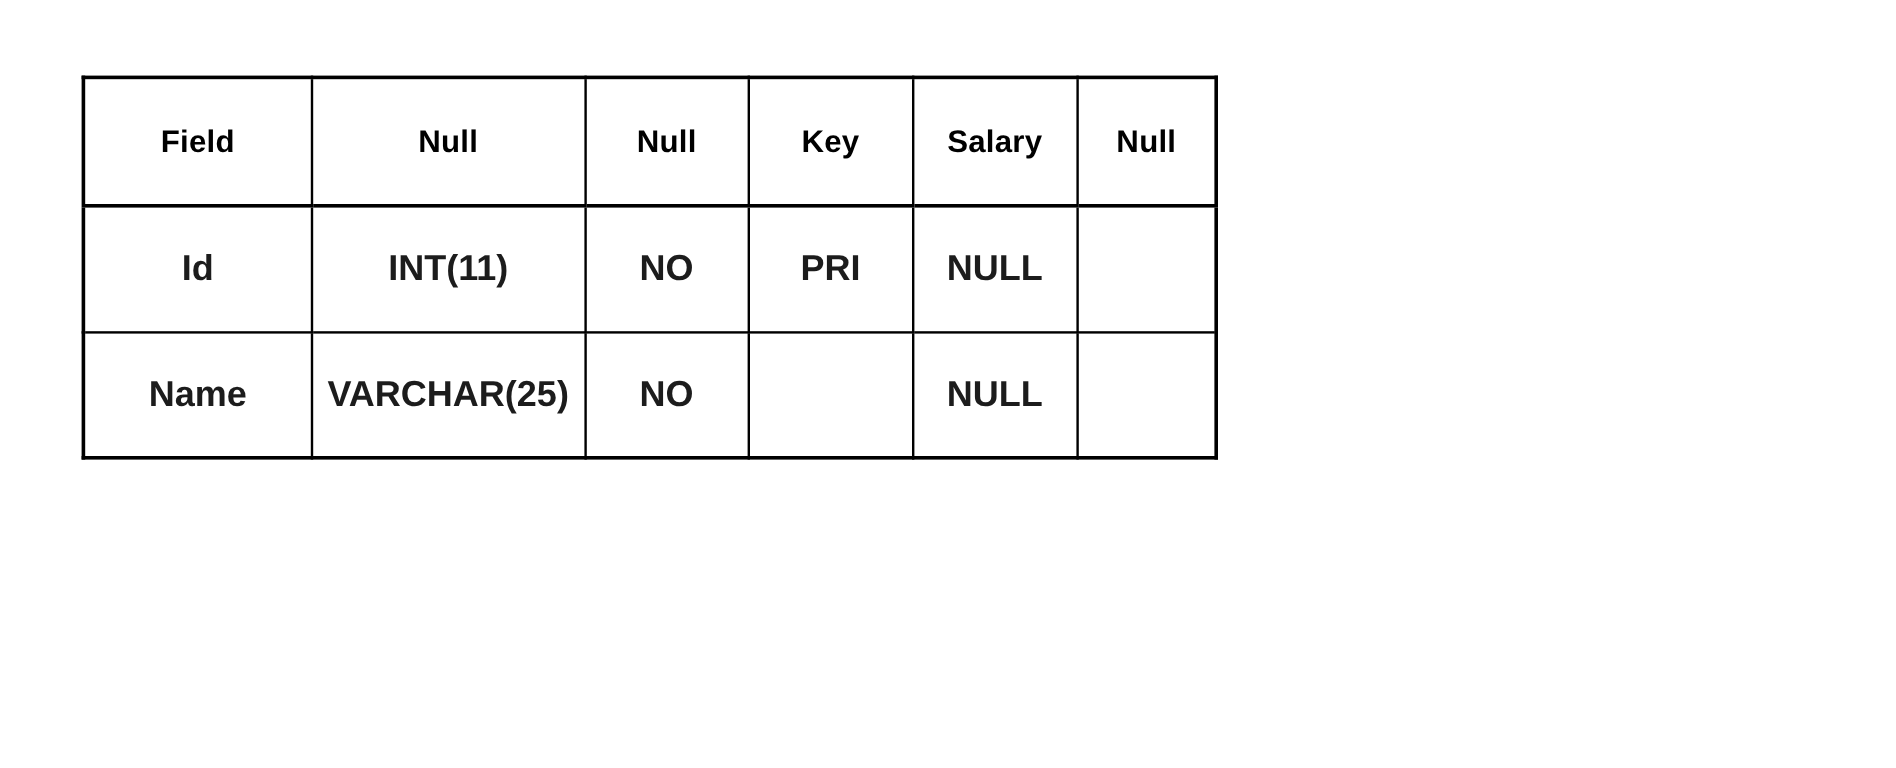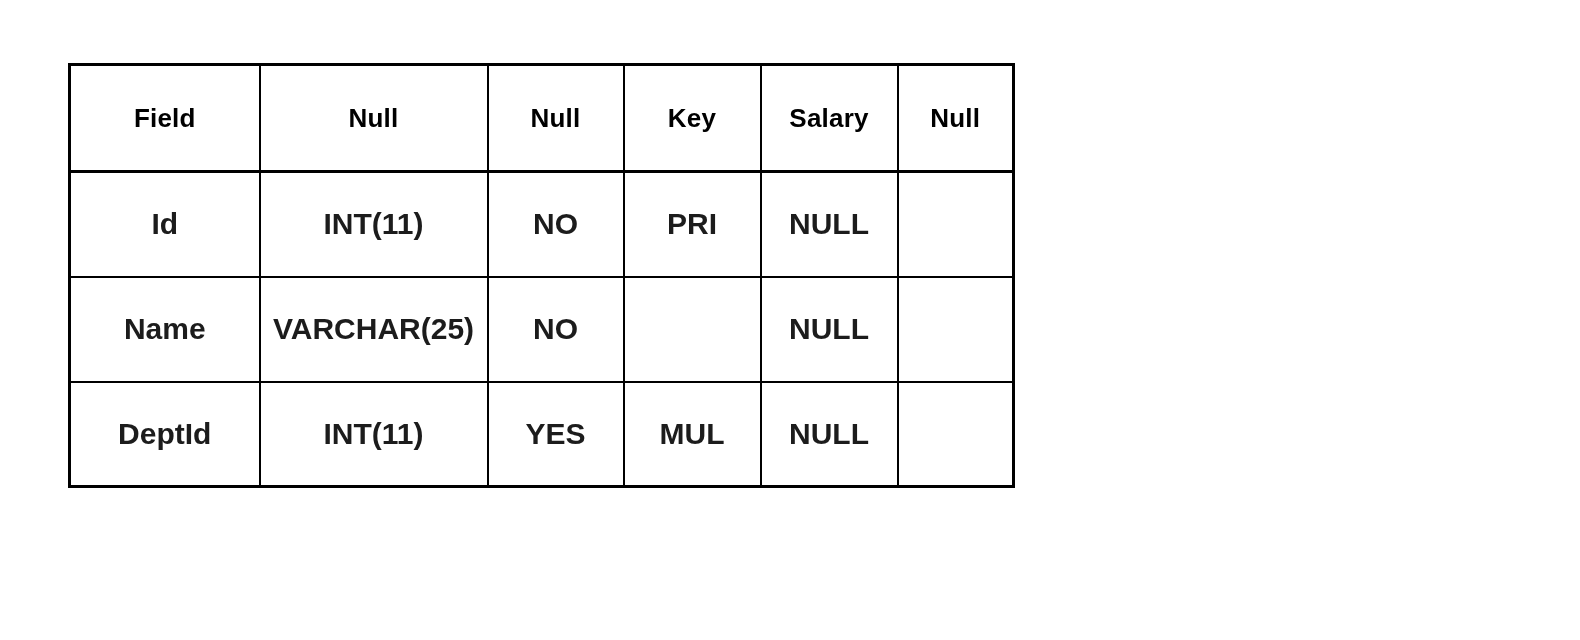--- a/index.html
+++ b/index.html
@@ -95,23 +95,15 @@
           <td></td>
         </tr>
         <tr>
           <td>Name</td>
           <td>VARCHAR(25)</td>
           <td>NO</td>
           <td></td>
           <td>NULL</td>
           <td></td>
         </tr>
-        <tr>
-          <td>DeptId</td>
-          <td>INT(11)</td>
-          <td>YES</td>
-          <td>MUL</td>
-          <td>NULL</td>
-          <td></td>
-        </tr>
       </tbody>
   </table>
 </div>
 
 </body></html>

